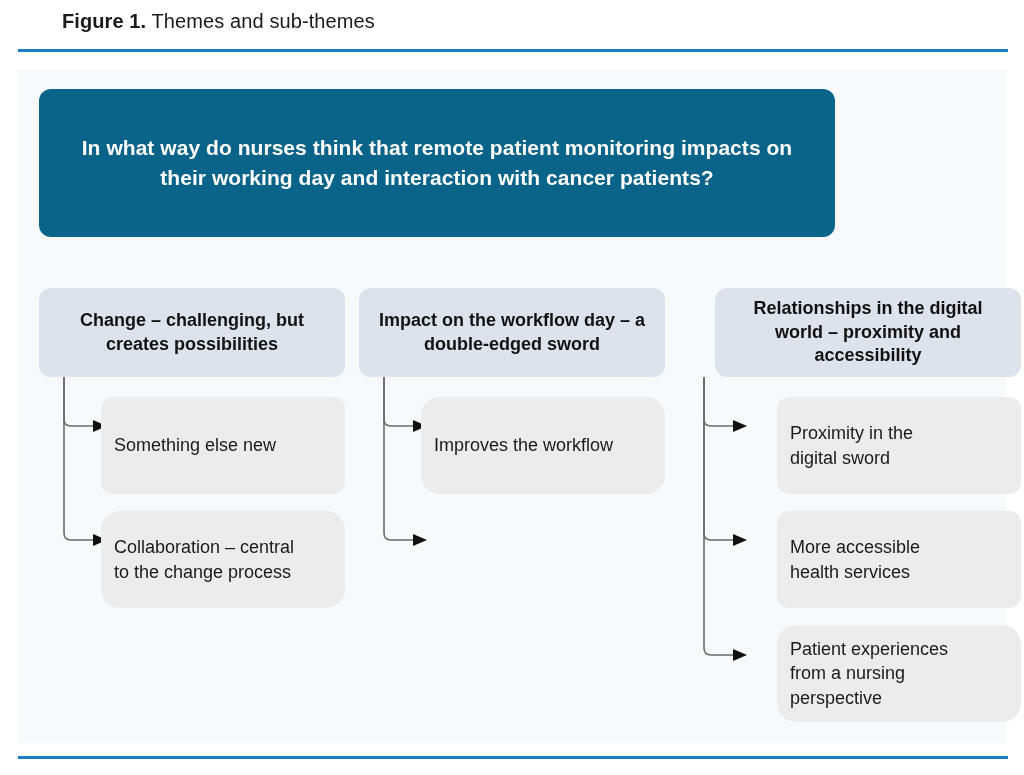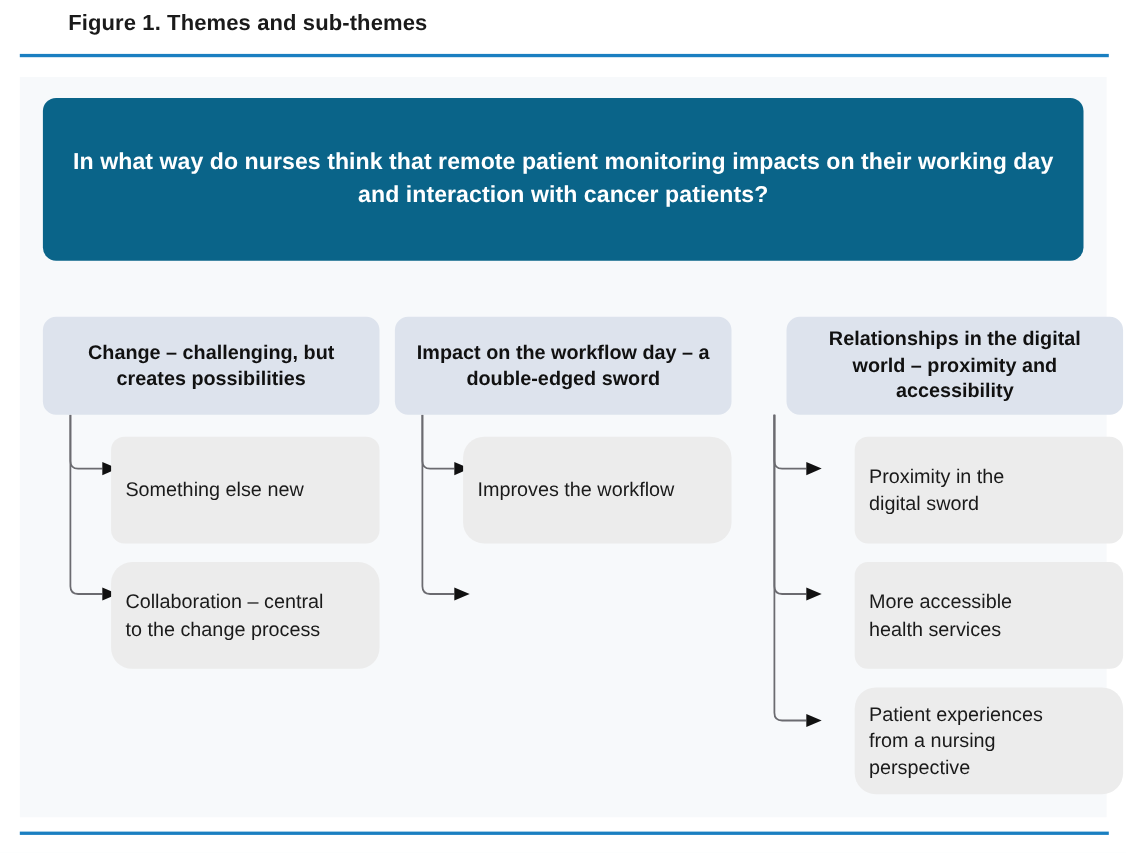--- a/index.html
+++ b/index.html
@@ -24,21 +24,21 @@
     font-size: 20px;
     color: #1a1a1a;
     letter-spacing: 0.1px;
     white-space: nowrap;
   }
   .fig-caption .fig-num {
     font-weight: bold;
     margin-left: 44px;
   }
   .fig-caption .fig-title {
-    font-weight: bold;
+    font-weight: normal;
     text-align: right;
   }
 
   
   .rule {
     position: absolute;
     left: 18px;
     width: 990px;
     height: 3px;
     background: #1a7fc1;
@@ -54,21 +54,21 @@
     width: 988px;
     height: 673px;
     background: #f7f9fb;
   }
 
   
   .root-box {
     position: absolute;
     left: 21px;
     top: 19px;
-    width: 946px;
+    width: 796px;
     height: 148px;
     background: #0a6489;
     border-radius: 12px;
     display: flex;
     align-items: center;
     justify-content: center;
     box-sizing: border-box;
     padding: 16px 26px;
   }
   .root-box .root-text {

